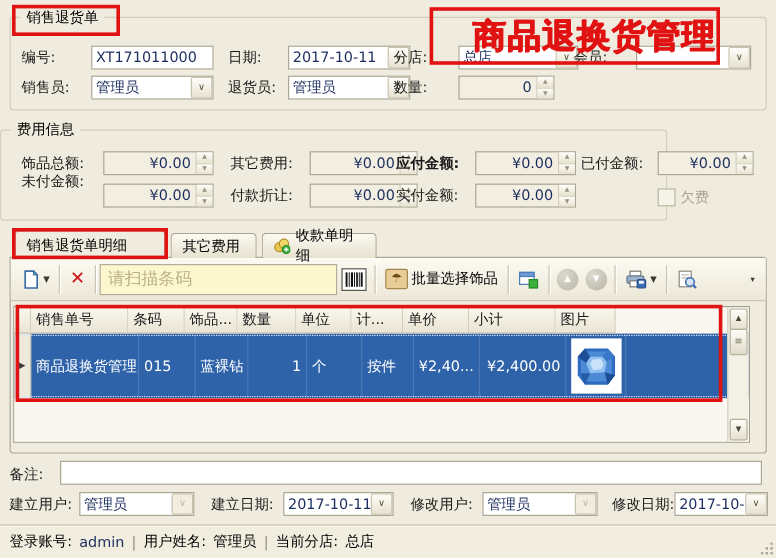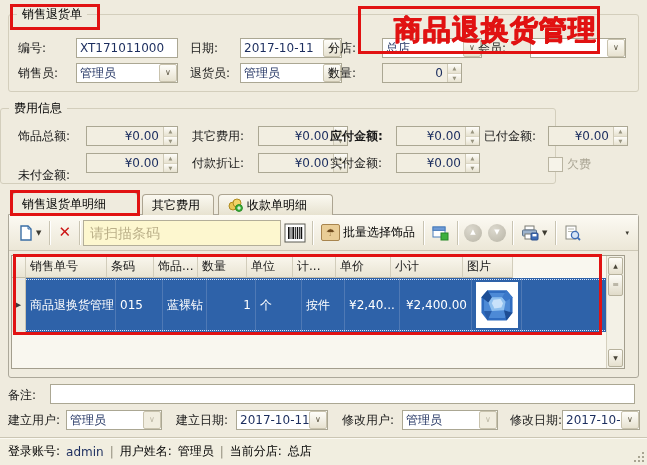--- a/index.html
+++ b/index.html
@@ -175,21 +175,21 @@
 </div>
 <span class="abs lbl" style="left:484px;top:126px;">已付金额:</span>
 <div class="abs money" style="left:548px;top:126px;width:80px;">
   <span class="money-val">¥0.00</span>
   <span class="spin">
       <i>▲</i>
       <i>▼</i>
     </span>
 </div>
 
-<span class="abs lbl" style="left:18px;top:165px;">未付金额:</span>
+<span class="abs lbl" style="left:18px;top:141px;">未付金额:</span>
 <div class="abs money" style="left:86px;top:153px;width:92px;">
   <span class="money-val">¥0.00</span>
   <span class="spin">
       <i>▲</i>
       <i>▼</i>
     </span>
 </div>
 <span class="abs lbl" style="left:192px;top:153px;">付款折让:</span>
 <div class="abs money" style="left:258px;top:153px;width:90px;">
   <span class="money-val">¥0.00</span>
@@ -210,21 +210,21 @@
   <span class="checkbox"></span>
   <span class="lbl disabledtxt">欠费</span>
 </span>
 
 <div class="abs tab active" style="left:12px;width:126px;">
   <span>销售退货单明细</span>
 </div>
 <div class="abs tab" style="left:142px;width:72px;">
   <span>其它费用</span>
 </div>
-<div class="abs tab" style="left:218px;width:115px;">
+<div class="abs tab" style="left:218px;width:96px;">
   <svg width="15" height="14" viewBox="0 0 15 14">
     <circle cx="5" cy="8" r="4" fill="#E9C653" stroke="#AF8A1E"></circle>
     <circle cx="9" cy="5" r="4" fill="#F2D468" stroke="#AF8A1E"></circle>
     <circle cx="11" cy="10" r="3.4" fill="#3CB43C" stroke="#258825"></circle>
     <path d="M11 8.2v3.6M9.2 10h3.6" stroke="#fff" stroke-width="1.2"></path>
   </svg>
   <span>收款单明细</span>
 </div>
 <div class="abs redbox" style="left:10px;top:190px;width:130px;height:26px;"></div>
 

